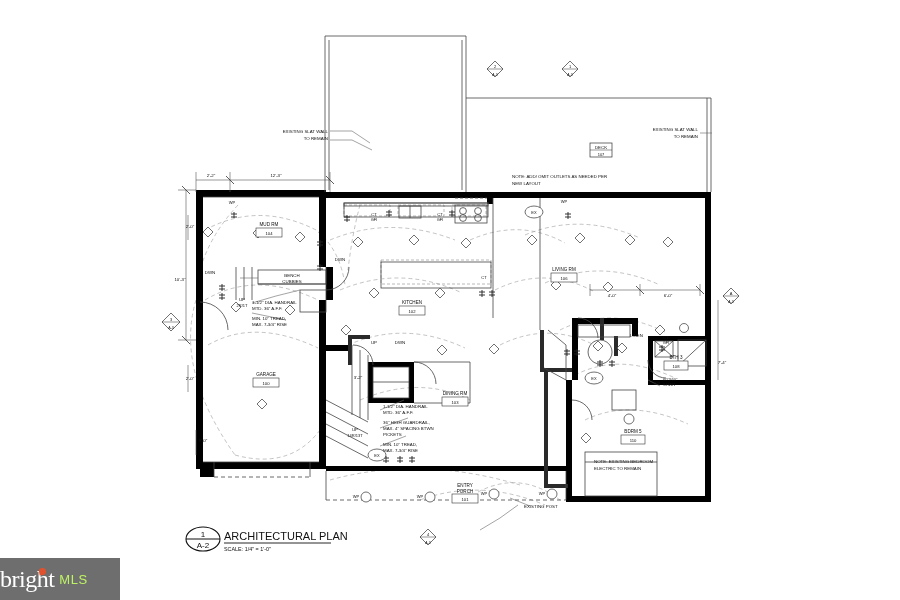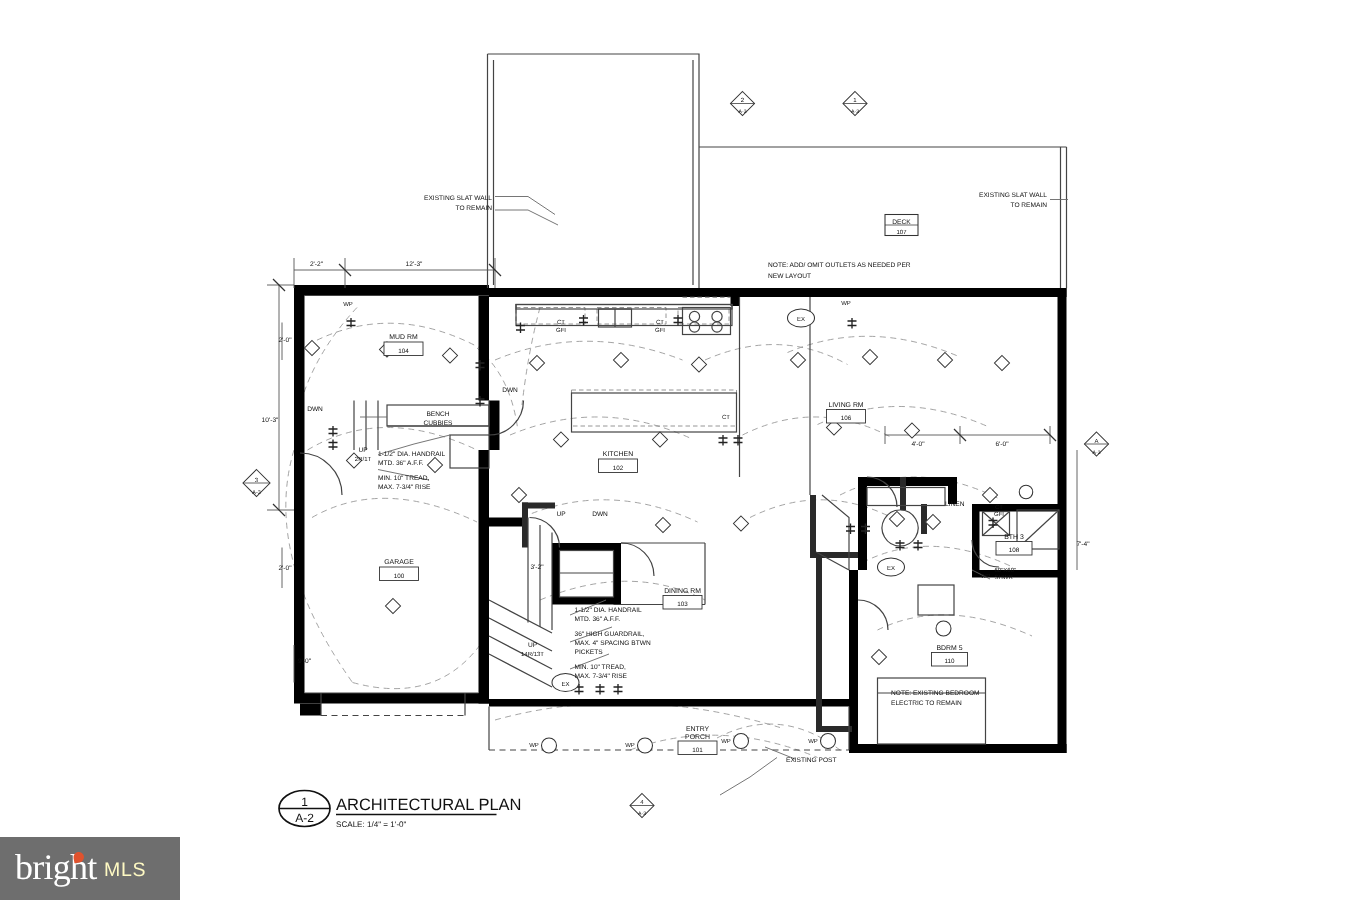--- a/index.html
+++ b/index.html
@@ -7,32 +7,32 @@
     width:900px;height:600px;background:#ffffff;
     font-family:"Liberation Sans",sans-serif;
     overflow:hidden;position:relative;
   }
   #sheet{position:absolute;left:0;top:0;width:900px;height:600px;}
   svg{display:block;}
 
   .wm{
     position:absolute;left:0;bottom:0;width:120px;height:42px;
     background:#6e6e6e;display:flex;align-items:center;
-    padding-left:10px;box-sizing:border-box;
+    box-sizing:border-box;
   }
   .wm-bright{
     color:#ffffff;font-family:"Liberation Serif",serif;
     font-size:24px;letter-spacing:-0.5px;position:relative;
   }
   .wm-dot{
     position:absolute;right:8px;top:2px;width:7px;height:7px;
     background:#e0522d;border-radius:50% 50% 50% 0;transform:rotate(-10deg);
   }
   .wm-mls{
-    color:#fef9c3;font-family:"Liberation Sans",sans-serif;
+    color:#bef264;font-family:"Liberation Sans",sans-serif;
     font-size:13px;margin-left:5px;letter-spacing:0.5px;
   }
 </style>
 </head>
 <body>
 
 <div id="sheet">
 <svg width="900" height="600" viewBox="0 0 900 600">
   <rect x="0" y="0" width="900" height="600" fill="#ffffff"></rect>
 

